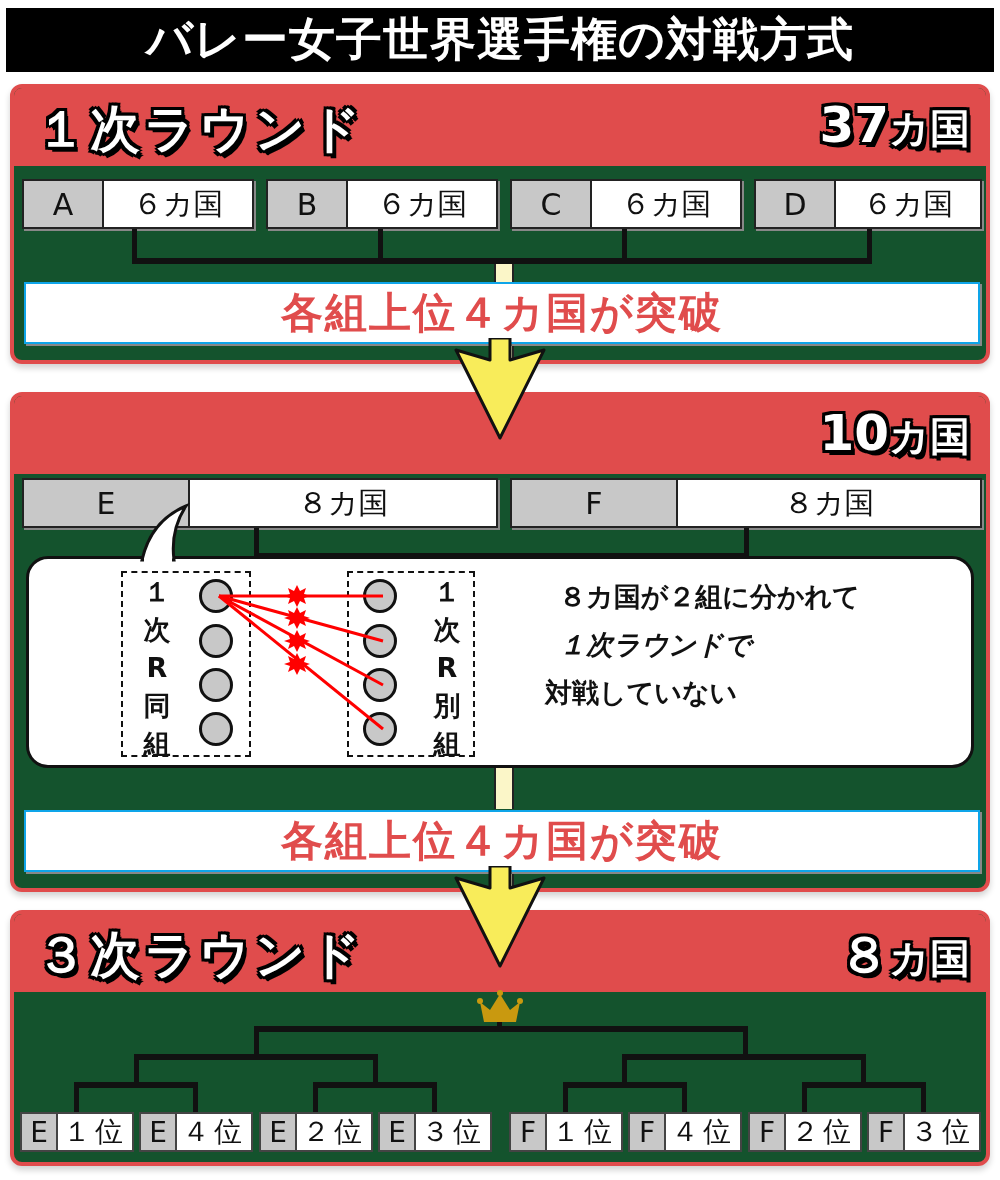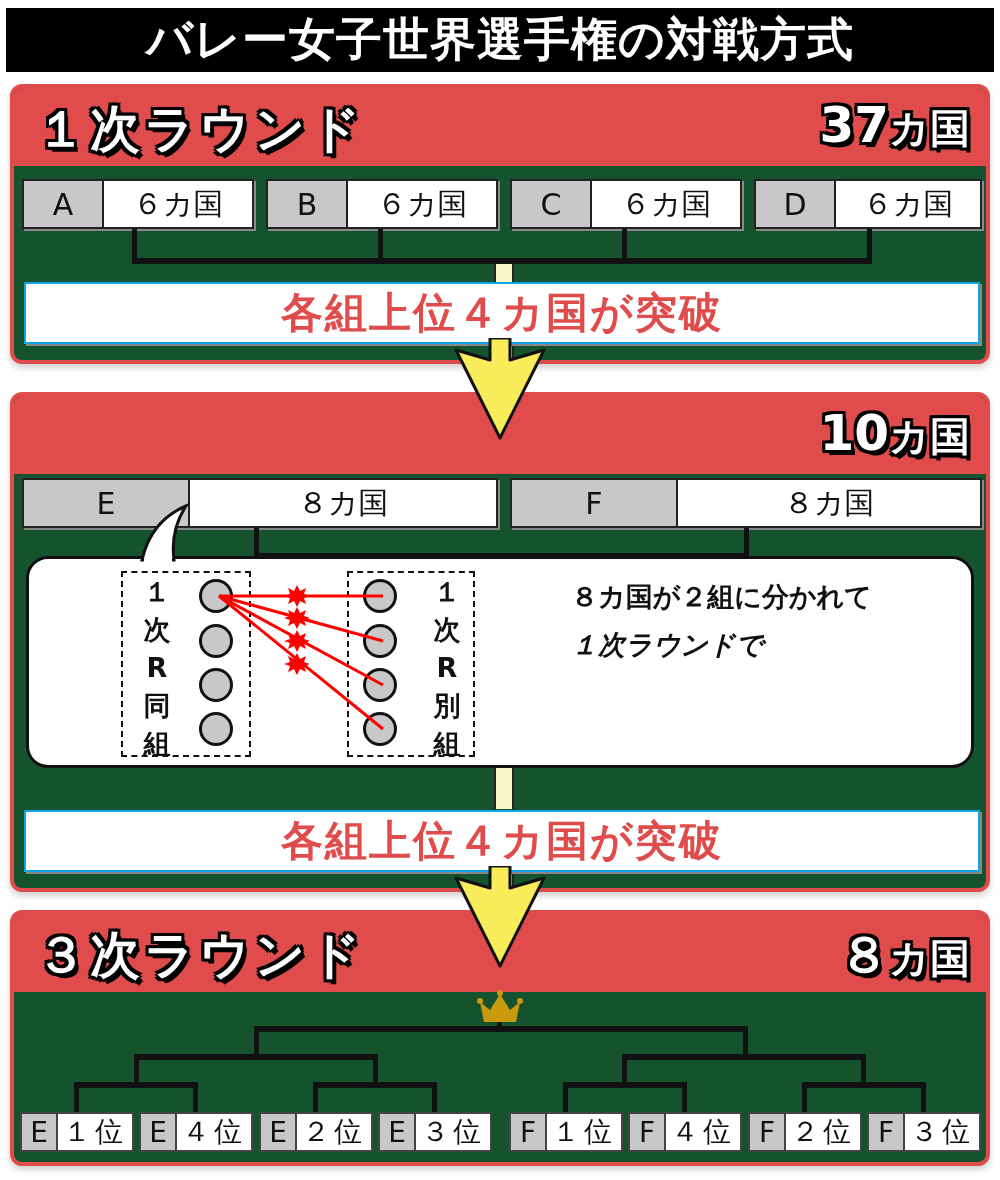--- a/index.html
+++ b/index.html
@@ -57,21 +57,21 @@
   .dashed {
     position: absolute; border: 2px dashed #111; 
   }
   .vlabel {
     position: absolute; font-size: 27px; line-height: 38px; text-align: center; width: 40px; font-weight: bold;
   }
   .dot {
     position: absolute; width: 34px; height: 34px; border-radius: 50%; background: #c8c8c8; border: 3px solid #111;
   }
   .explain {
-    position: absolute; left: 528px; top: 14px; font-size: 27px; line-height: 48px; font-weight: bold; white-space: pre;
+    position: absolute; left: 516px; top: 14px; font-size: 27px; line-height: 48px; font-weight: bold; white-space: pre;
   }
 
   .seed {
     position: absolute; top: 1112px; height: 40px; display: flex; border: 2px solid #444; background: #fff; font-size: 28px;
   }
   .seed .g { width: 36px; background: #c8c8c8; border-right: 2px solid #444; display: flex; align-items: center; justify-content: center; }
   .seed .r { flex: 1; display: flex; align-items: center; justify-content: center; letter-spacing: 4px; }
   .bl { position: absolute; background: #111; }
 </style>
 </head>
@@ -168,21 +168,21 @@
         <line x1="190" y1="37" x2="354" y2="170"></line>
       </g>
       <g fill="#ff0000">
         <polygon points="268,26 271,32 277,29 275,35 281,37 275,39 277,45 271,42 268,48 265,42 259,45 261,39 255,37 261,35 259,29 265,32"></polygon>
         <polygon points="268,48 271,54 277,51 275,57 281,59 275,61 277,67 271,64 268,70 265,64 259,67 261,61 255,59 261,57 259,51 265,54"></polygon>
         <polygon points="268,71 271,77 277,74 275,80 281,82 275,84 277,90 271,87 268,93 265,87 259,90 261,84 255,82 261,80 259,74 265,77"></polygon>
         <polygon points="268,94 271,100 277,97 275,103 281,105 275,107 277,113 271,110 268,116 265,110 259,113 261,107 255,105 261,103 259,97 265,100"></polygon>
       </g>
     </svg>
 
-    <div class="explain"><div style="padding-left:14px;">８カ国が２組に分かれて</div><div style="padding-left:14px;font-style:italic;">１次ラウンドで</div></div>
+    <div class="explain"><div style="padding-left:14px;">８カ国が２組に分かれて</div><div style="padding-left:14px;font-style:italic;">１次ラウンドで</div><div>対戦していない</div></div>
   </div>
 
   <svg style="position:absolute; left:120px; top:104px; z-index:5;" width="60" height="62">
     <path d="M8 60 C14 34 28 16 52 6 C40 24 38 44 40 60 Z" fill="#fff" stroke="#111" stroke-width="3"></path>
     <rect x="10" y="58" width="28" height="6" fill="#fff"></rect>
   </svg>
 
   <div class="pass-box" style="left:10px; top:414px; width:956px; height:62px;">各組上位４カ国が突破</div>
   <div class="shaft" style="left:480px; top:476px; width:20px; height:24px;"></div>
 </div>

